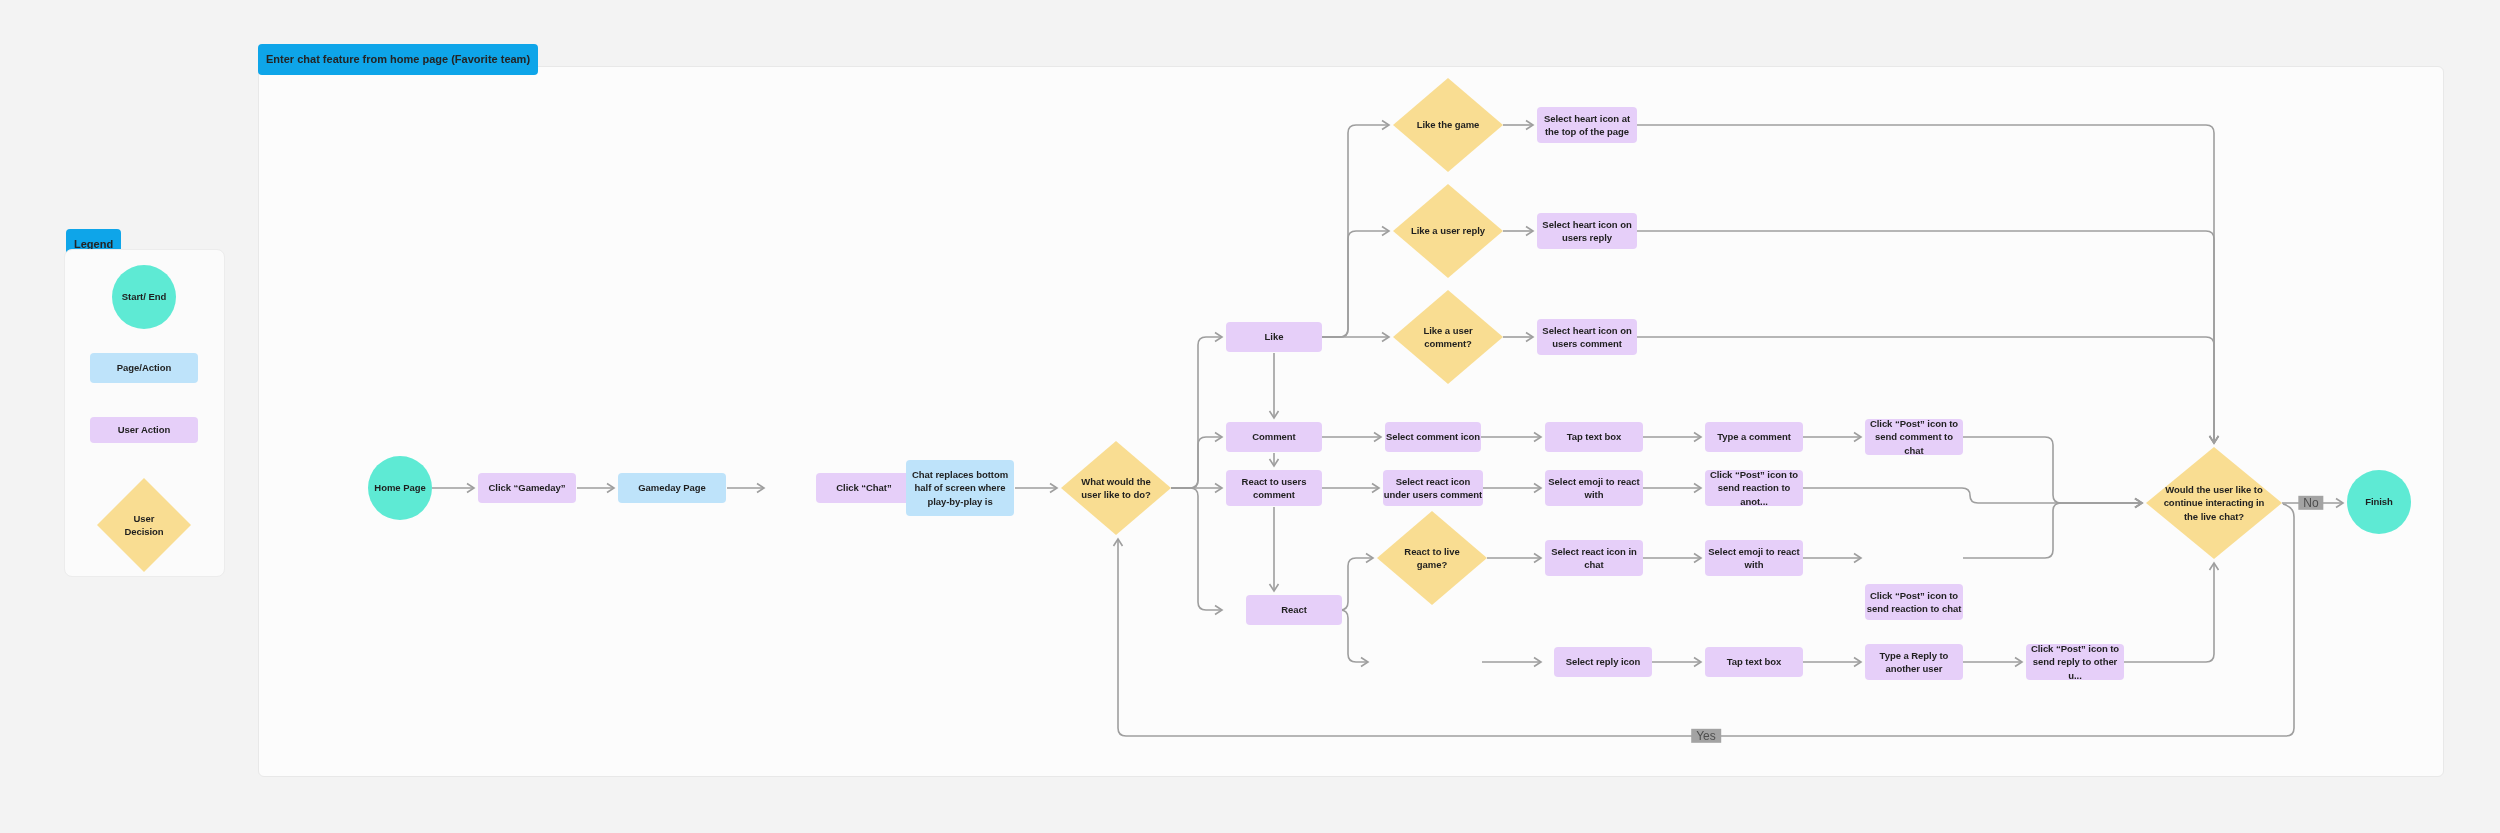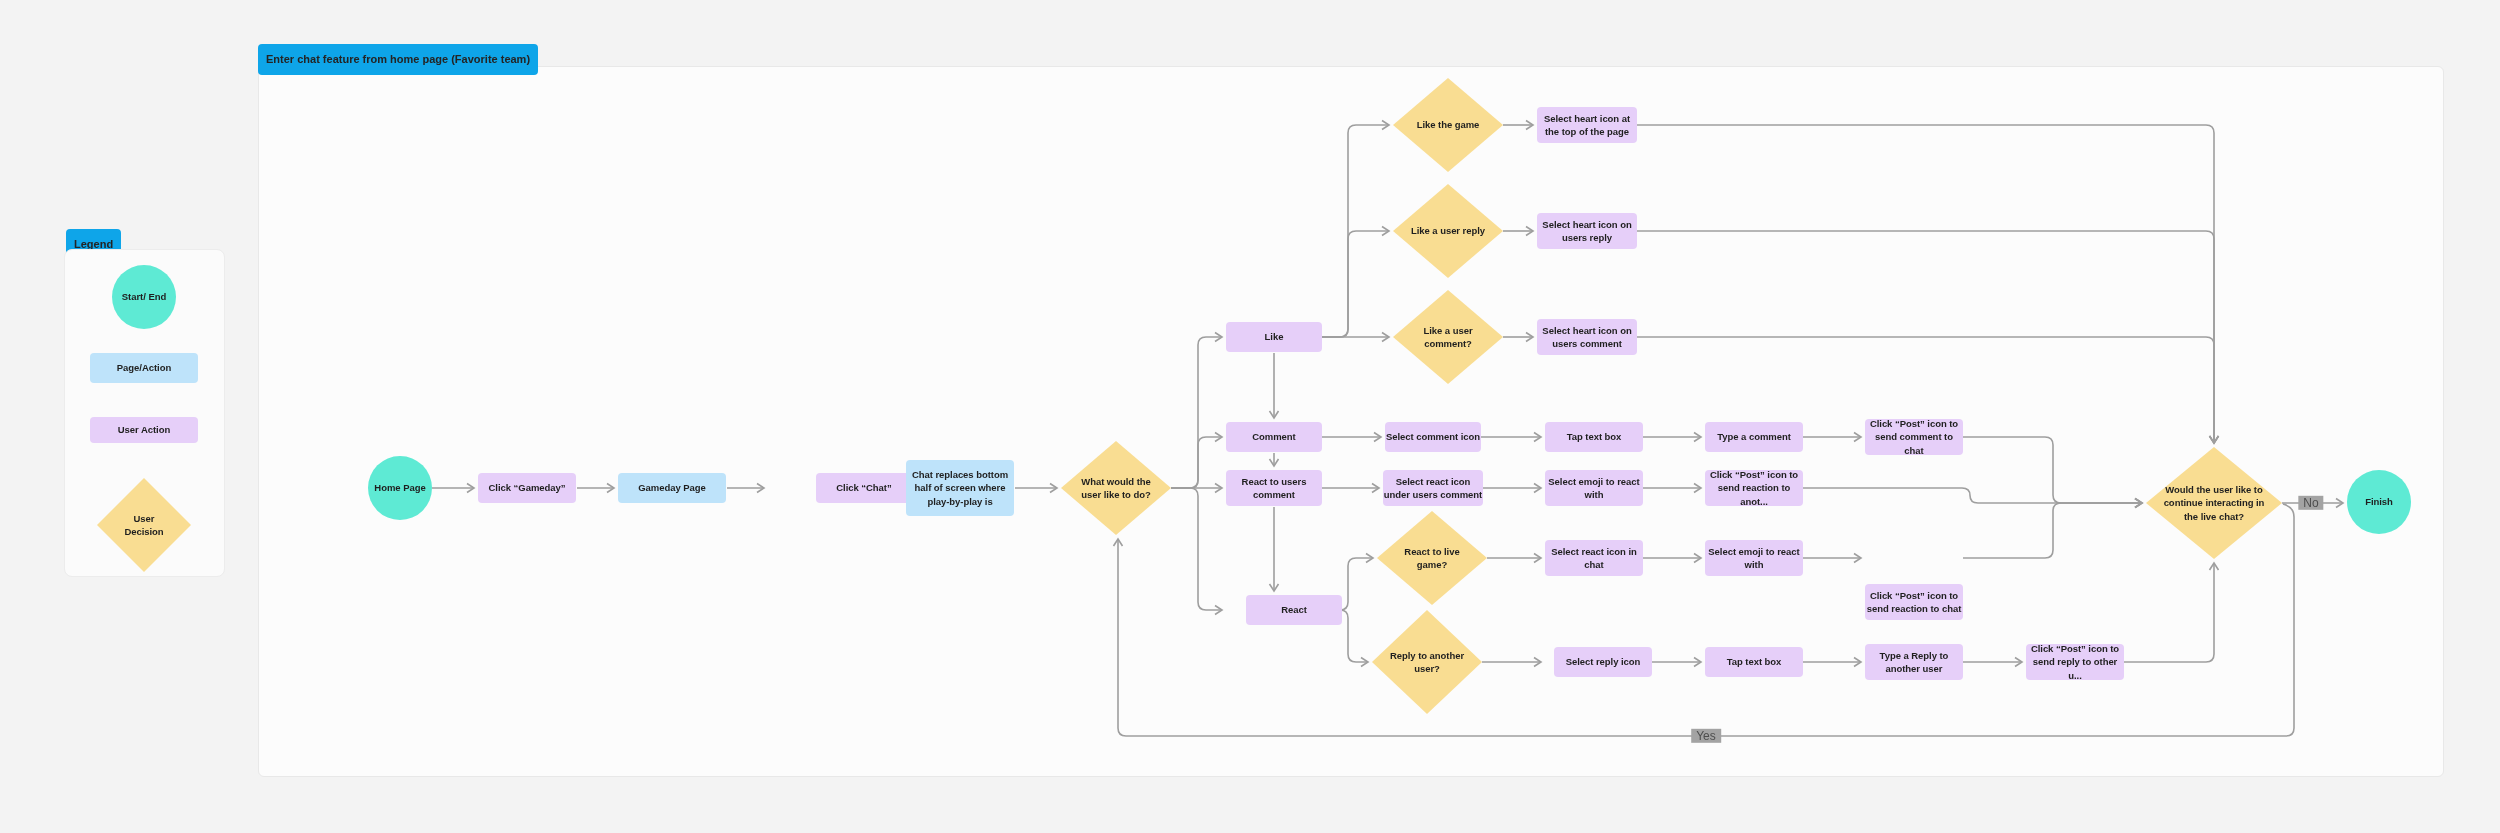--- a/index.html
+++ b/index.html
@@ -128,21 +128,20 @@
 
   <div class="node rect purple" style="left:1383px;top:470px;width:100px;height:36px;">Select react icon under users comment</div>
   <div class="node rect purple" style="left:1545px;top:470px;width:98px;height:36px;">Select emoji to react with</div>
   <div class="node rect purple" style="left:1705px;top:470px;width:98px;height:36px;">Click “Post” icon to send reaction to anot...</div>
 
   <div class="node diamond" style="left:1377px;top:511px;width:110px;height:94px;">React to live game?</div>
   <div class="node rect purple" style="left:1545px;top:540px;width:98px;height:36px;">Select react icon in chat</div>
   <div class="node rect purple" style="left:1705px;top:540px;width:98px;height:36px;">Select emoji to react with</div>
   <div class="node rect purple" style="left:1865px;top:540px;width:98px;height:36px;margin-top:44px;">Click “Post” icon to send reaction to chat</div>
 
-  <div class="node diamond" style="left:1372px;top:610px;width:110px;height:104px;">Reply to another user?</div>
   <div class="node rect purple" style="left:1545px;top:647px;width:98px;height:30px;margin-left:9px;">Select reply icon</div>
   <div class="node rect purple" style="left:1705px;top:647px;width:98px;height:30px;">Tap text box</div>
   <div class="node rect purple" style="left:1865px;top:644px;width:98px;height:36px;">Type a Reply to another user</div>
   <div class="node rect purple" style="left:2026px;top:644px;width:98px;height:36px;">Click “Post” icon to send reply to other u...</div>
 
   <div class="node diamond" style="left:2146px;top:447px;width:136px;height:112px;">Would the user like to continue interacting in the live chat?</div>
   <div class="node circle" style="left:2347px;top:470px;width:64px;height:64px;">Finish</div>
 
 </div>
 

